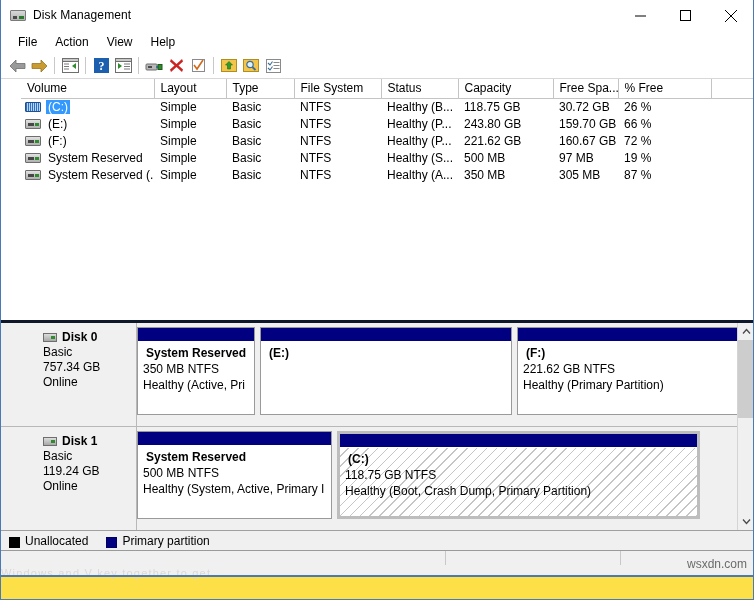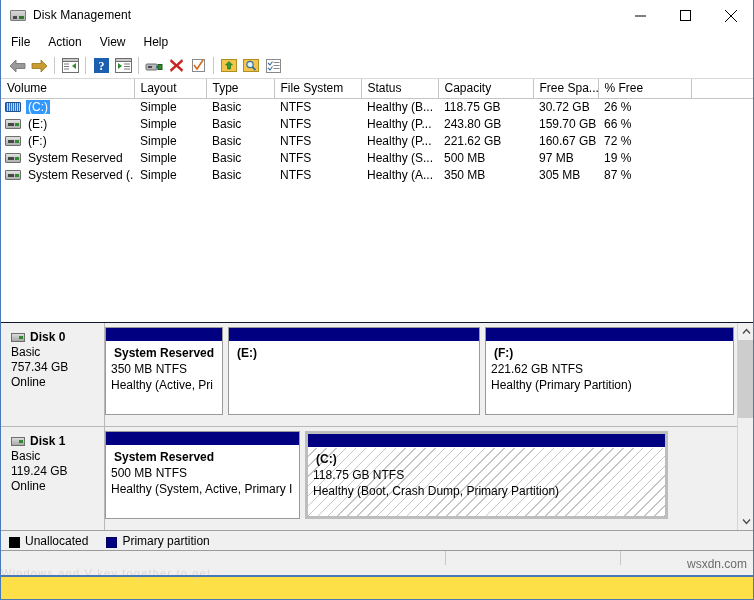--- a/index.html
+++ b/index.html
@@ -73,21 +73,21 @@
     font-size: 13px;
   }
   .winbtn svg { display: block; }
 
   
   .menubar {
     height: 22px;
     background: #ffffff;
     display: flex;
     align-items: center;
-    padding-left: 1px;
+    padding-left: 8px;
   }
   .menuitem {
     padding: 2px 9px;
     font-size: 12px;
     color: #000;
   }
 
   
   .toolbar {
     height: 26px;
@@ -106,21 +106,22 @@
     width: 1px; height: 17px;
     background: #c8c8c8;
     margin: 0 4px;
   }
 
   
   .listwrap {
     background: #ffffff;
     height: 244px;
     position: relative;
-    border-bottom: 1px solid #0f172a;
+    border-bottom: 3px solid #0f172a;
+    padding-left: 20px;
   }
   table.vol {
     width: 100%;
     border-collapse: collapse;
     table-layout: fixed;
     font-size: 12px;
   }
   table.vol thead th {
     background: #ffffff;
     border-right: 1px solid #c4c4c4;
@@ -186,20 +187,21 @@
     position: relative;
   }
   .diskinfo {
     width: 104px;
     flex: 0 0 104px;
     background: #f0f0f0;
     border-right: 1px solid #b8b8b8;
     padding: 7px 0 0 10px;
     font-size: 12px;
     line-height: 15px;
+    margin-left: 32px;
   }
   .diskinfo .dname {
     font-weight: bold;
     display: flex;
     align-items: center;
   }
   .diskinfo .dname .dico {
     width: 14px; height: 9px;
     background: linear-gradient(#dcdcdc,#a8a8a8);
     border: 1px solid #6e6e6e;

